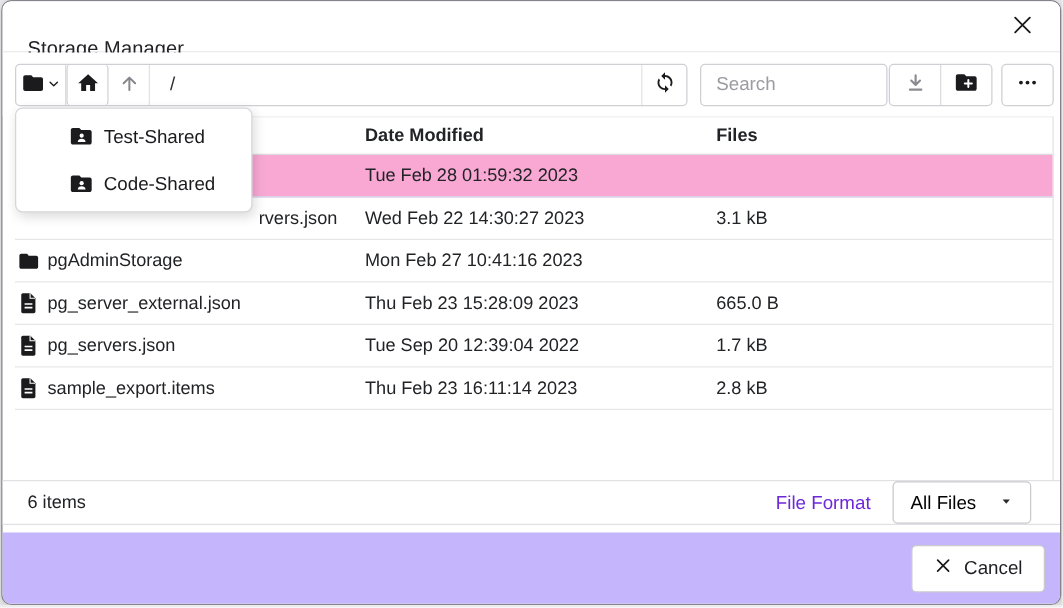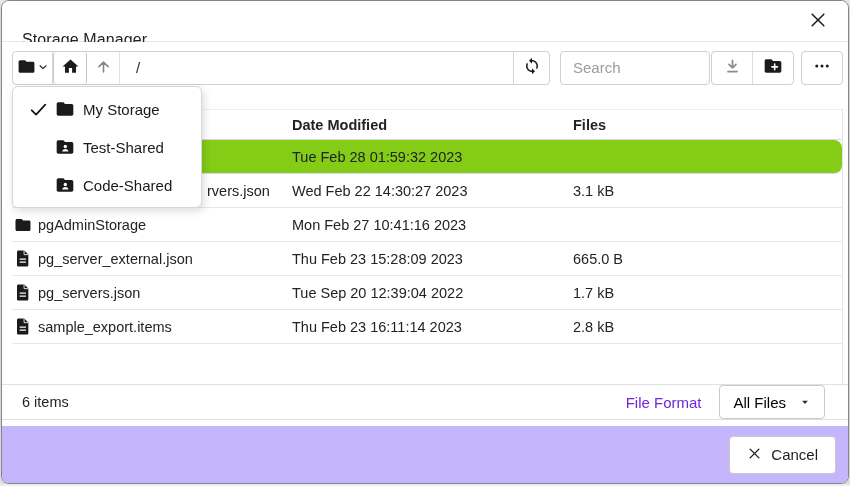--- a/index.html
+++ b/index.html
@@ -26,37 +26,37 @@
   .search-input{margin-left:10px;width:150px;height:34px;border:1px solid #cfcfd4;border-radius:4px;
     padding:0 12px;font-size:15px;font-family:"Liberation Sans",sans-serif;color:#222;outline:none;}
   .search-input::placeholder{color:#9b9ba2;}
   .right-tools{margin-left:auto;display:flex;align-items:center;}
   .btn-group{display:flex;height:34px;border:1px solid #cfcfd4;border-radius:4px;overflow:hidden;}
   .btn-group .download{width:41px;border-right:1px solid #dcdcdf;}
   .btn-group .newfolder{width:40px;}
   .more-btn{margin-left:7px;width:42px;height:34px;border:1px solid #cfcfd4;border-radius:4px;
     display:flex;align-items:center;justify-content:center;background:none;cursor:pointer;}
   
-  .filetable{position:absolute;top:92px;left:10px;right:5px;height:291px;border-right:1px solid #e3e3e6;margin-top:16px;}
+  .filetable{position:absolute;top:92px;left:10px;right:5px;height:291px;border-right:1px solid #e3e3e6;}
   .trow{display:grid;grid-template-columns:272px 282px 1fr;align-items:center;height:34px;
     border-bottom:1px solid #e7e7ea;font-size:14.5px;cursor:default;}
   .thead{height:31px;border-top:1px solid #efeff1;border-bottom:1px solid #dadadd;font-weight:700;font-size:14.5px;}
   .cell{display:flex;align-items:center;height:100%;overflow:hidden;white-space:nowrap;}
   .cell.name{padding-left:2px;}
   .cell.date{padding-left:8px;}
   .cell.size{padding-left:7px;}
-  .trow.selected{background:#84cc16;border-bottom-color:#cfe1f1;border-radius:8px;}
+  .trow.selected{background:#f9a8d4;border-bottom-color:#cfe1f1;}
   .row-icon{width:18px;height:19px;margin-right:6px;display:flex;align-items:center;justify-content:center;flex:0 0 auto;}
   .name-shifted{margin-left:193px;}
   
   .statusbar{position:absolute;top:383px;left:0;right:0;height:36px;display:flex;align-items:center;
     padding:0 23px 0 20px;border-top:1px solid #e1e1e4;border-bottom:1px solid #e1e1e4;background:#fff;font-size:14.5px;}
   .fmt-label{margin-left:auto;font-size:15px;color:#6d28d9;}
   .fmt-select{margin-left:18px;height:34px;padding:0 13px;border:1px solid #c9c9ce;border-radius:4px;background:#fff;
-    display:flex;align-items:center;gap:13px;font-size:15px;cursor:pointer;font-family:"Liberation Sans",sans-serif;}
+    display:flex;align-items:center;gap:18px;font-size:15px;cursor:pointer;font-family:"Liberation Sans",sans-serif;}
   
   .footer{position:absolute;top:425px;left:0;right:0;bottom:0;display:flex;align-items:center;
     justify-content:flex-end;padding-right:12px;background:#c4b5fd;}
   .cancel-btn{height:38px;padding:0 17px;border:1px solid #c9c9ce;border-radius:4px;background:#fff;
     display:flex;align-items:center;gap:9px;font-size:15px;color:#1e1e22;cursor:pointer;font-family:"Liberation Sans",sans-serif;}
   
   .storage-menu{position:absolute;top:85px;left:10px;width:190px;background:#fff;border:1px solid #d6d6da;
     border-radius:6px;box-shadow:2px 3px 9px rgba(0,0,0,.14);padding:3px 0;z-index:30;}
   .menu-item{height:38px;display:flex;align-items:center;padding-left:16px;cursor:pointer;}
   .check-slot{width:26px;display:flex;align-items:center;flex:0 0 auto;}
@@ -251,49 +251,36 @@
         <svg width="15" height="15" viewBox="0 0 24 24">
             <path d="M5 5l14 14M19 5 5 19" stroke="#1b1b1d" stroke-width="2.2" stroke-linecap="round" fill="none"></path>
           </svg>
       </span>
       <span>Cancel</span>
     </button>
   </div>
 
   <div class="storage-menu">
     <div class="menu-item">
-      <span class="check-slot">
-        <svg width="19" height="19" viewBox="0 0 24 24">
-            <path d="M3.5 13 9 18.5 20.5 5.8" stroke="#141416" stroke-width="2.2" fill="none" stroke-linecap="round" stroke-linejoin="round"></path>
-          </svg>
-      </span>
+      <span class="check-slot"></span>
       <span class="menu-ficon">
         <svg width="20" height="20" viewBox="0 0 24 24">
             <path d="M10.2 4 12 6h8c1.1 0 2 .9 2 2v10c0 1.1-.9 2-2 2H4c-1.1 0-2-.9-2-2V6c0-1.1.9-2 2-2h6.2z" fill="#1b1b1d"></path>
-          </svg>
-      </span>
-      <span class="menu-label">My Storage</span>
+            <circle cx="12.4" cy="11.4" r="2" fill="#fff"></circle>
+            <path d="M8.7 17.2c0-1.6 1.7-2.8 3.7-2.8s3.7 1.2 3.7 2.8v.3H8.7z" fill="#fff"></path>
+          </svg>
+      </span>
+      <span class="menu-label">Test-Shared</span>
     </div>
     <div class="menu-item">
       <span class="check-slot"></span>
       <span class="menu-ficon">
         <svg width="20" height="20" viewBox="0 0 24 24">
             <path d="M10.2 4 12 6h8c1.1 0 2 .9 2 2v10c0 1.1-.9 2-2 2H4c-1.1 0-2-.9-2-2V6c0-1.1.9-2 2-2h6.2z" fill="#1b1b1d"></path>
             <circle cx="12.4" cy="11.4" r="2" fill="#fff"></circle>
             <path d="M8.7 17.2c0-1.6 1.7-2.8 3.7-2.8s3.7 1.2 3.7 2.8v.3H8.7z" fill="#fff"></path>
           </svg>
       </span>
-      <span class="menu-label">Test-Shared</span>
-    </div>
-    <div class="menu-item">
-      <span class="check-slot"></span>
-      <span class="menu-ficon">
-        <svg width="20" height="20" viewBox="0 0 24 24">
-            <path d="M10.2 4 12 6h8c1.1 0 2 .9 2 2v10c0 1.1-.9 2-2 2H4c-1.1 0-2-.9-2-2V6c0-1.1.9-2 2-2h6.2z" fill="#1b1b1d"></path>
-            <circle cx="12.4" cy="11.4" r="2" fill="#fff"></circle>
-            <path d="M8.7 17.2c0-1.6 1.7-2.8 3.7-2.8s3.7 1.2 3.7 2.8v.3H8.7z" fill="#fff"></path>
-          </svg>
-      </span>
       <span class="menu-label">Code-Shared</span>
     </div>
   </div>
 
 </div>
 
 </body></html>

